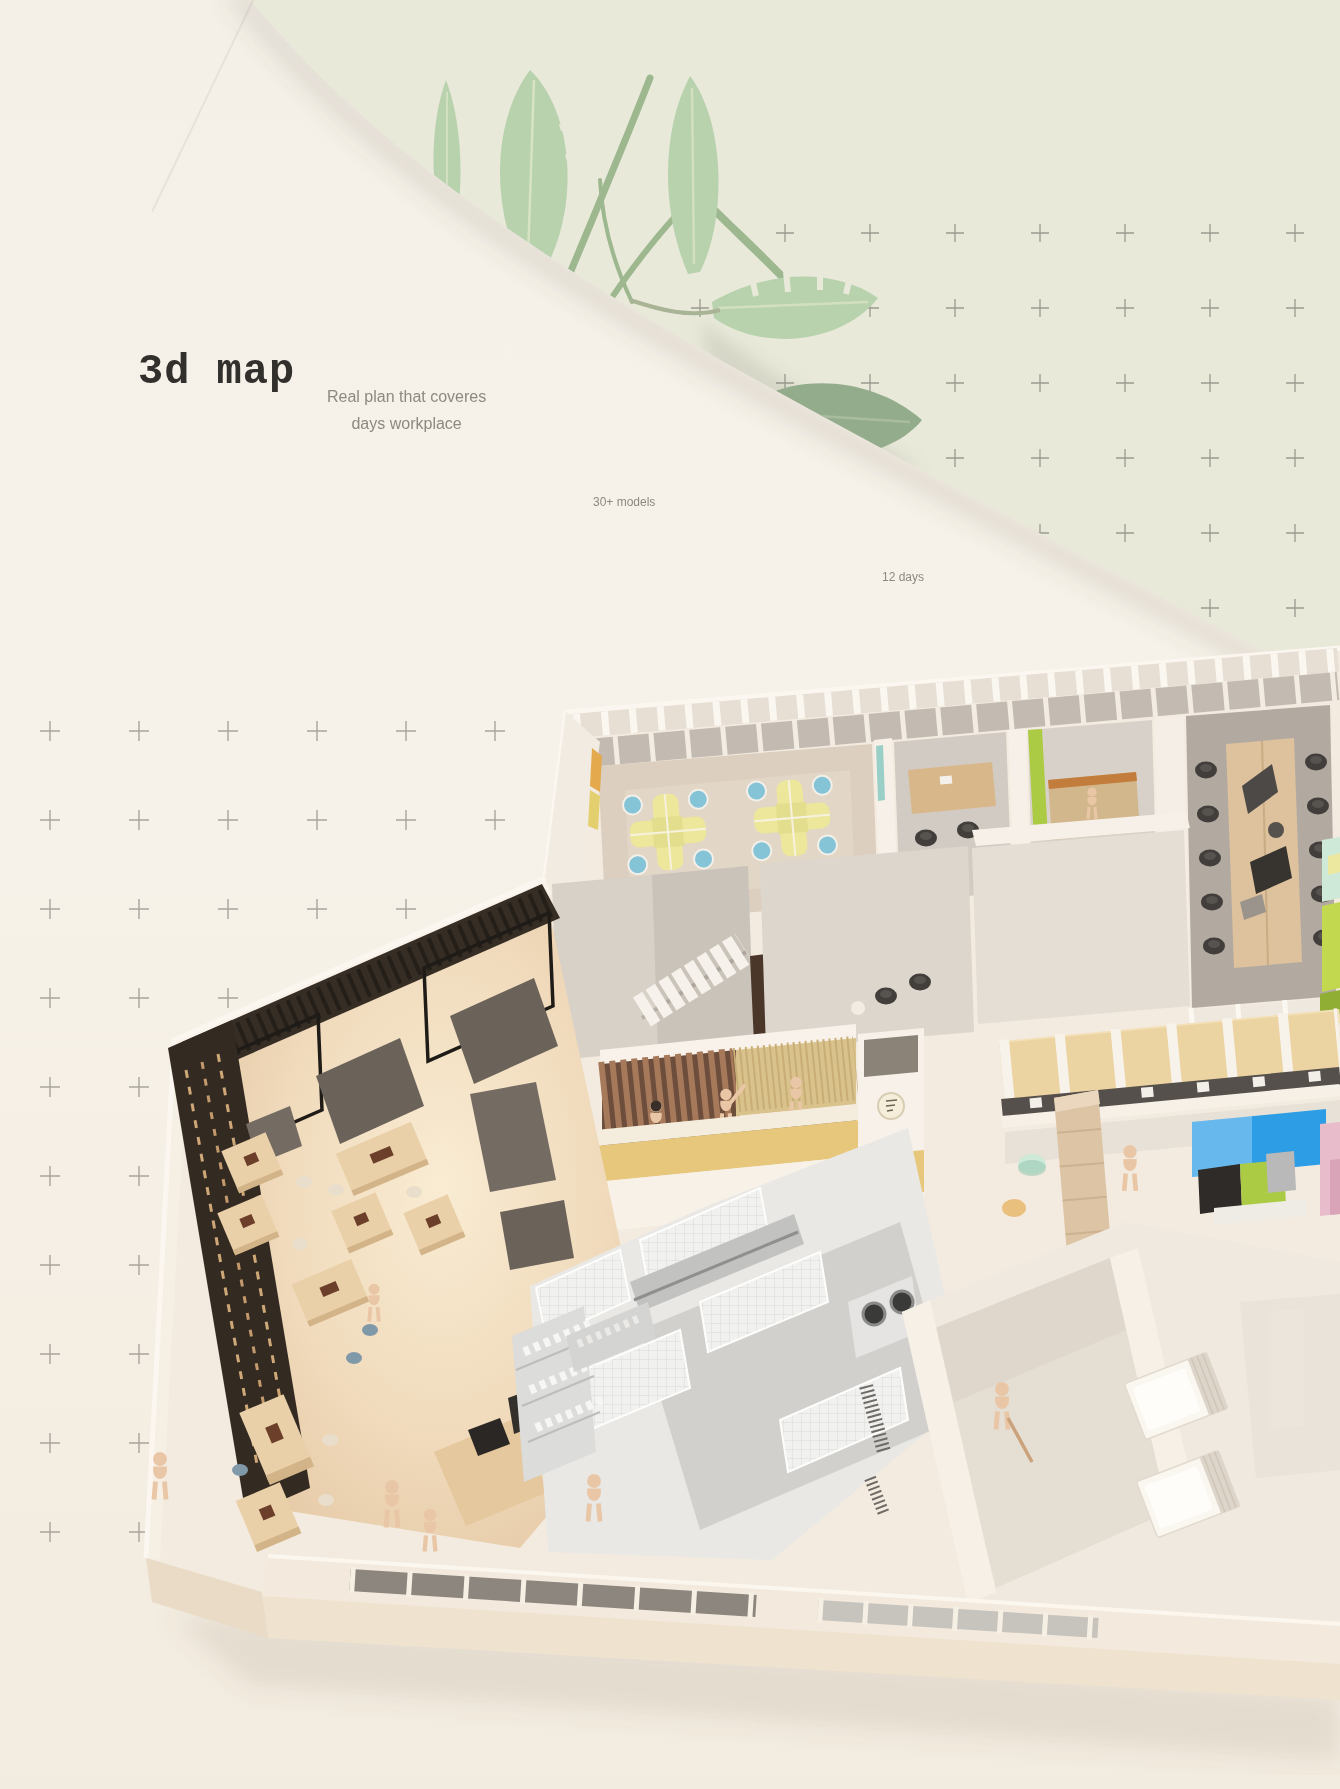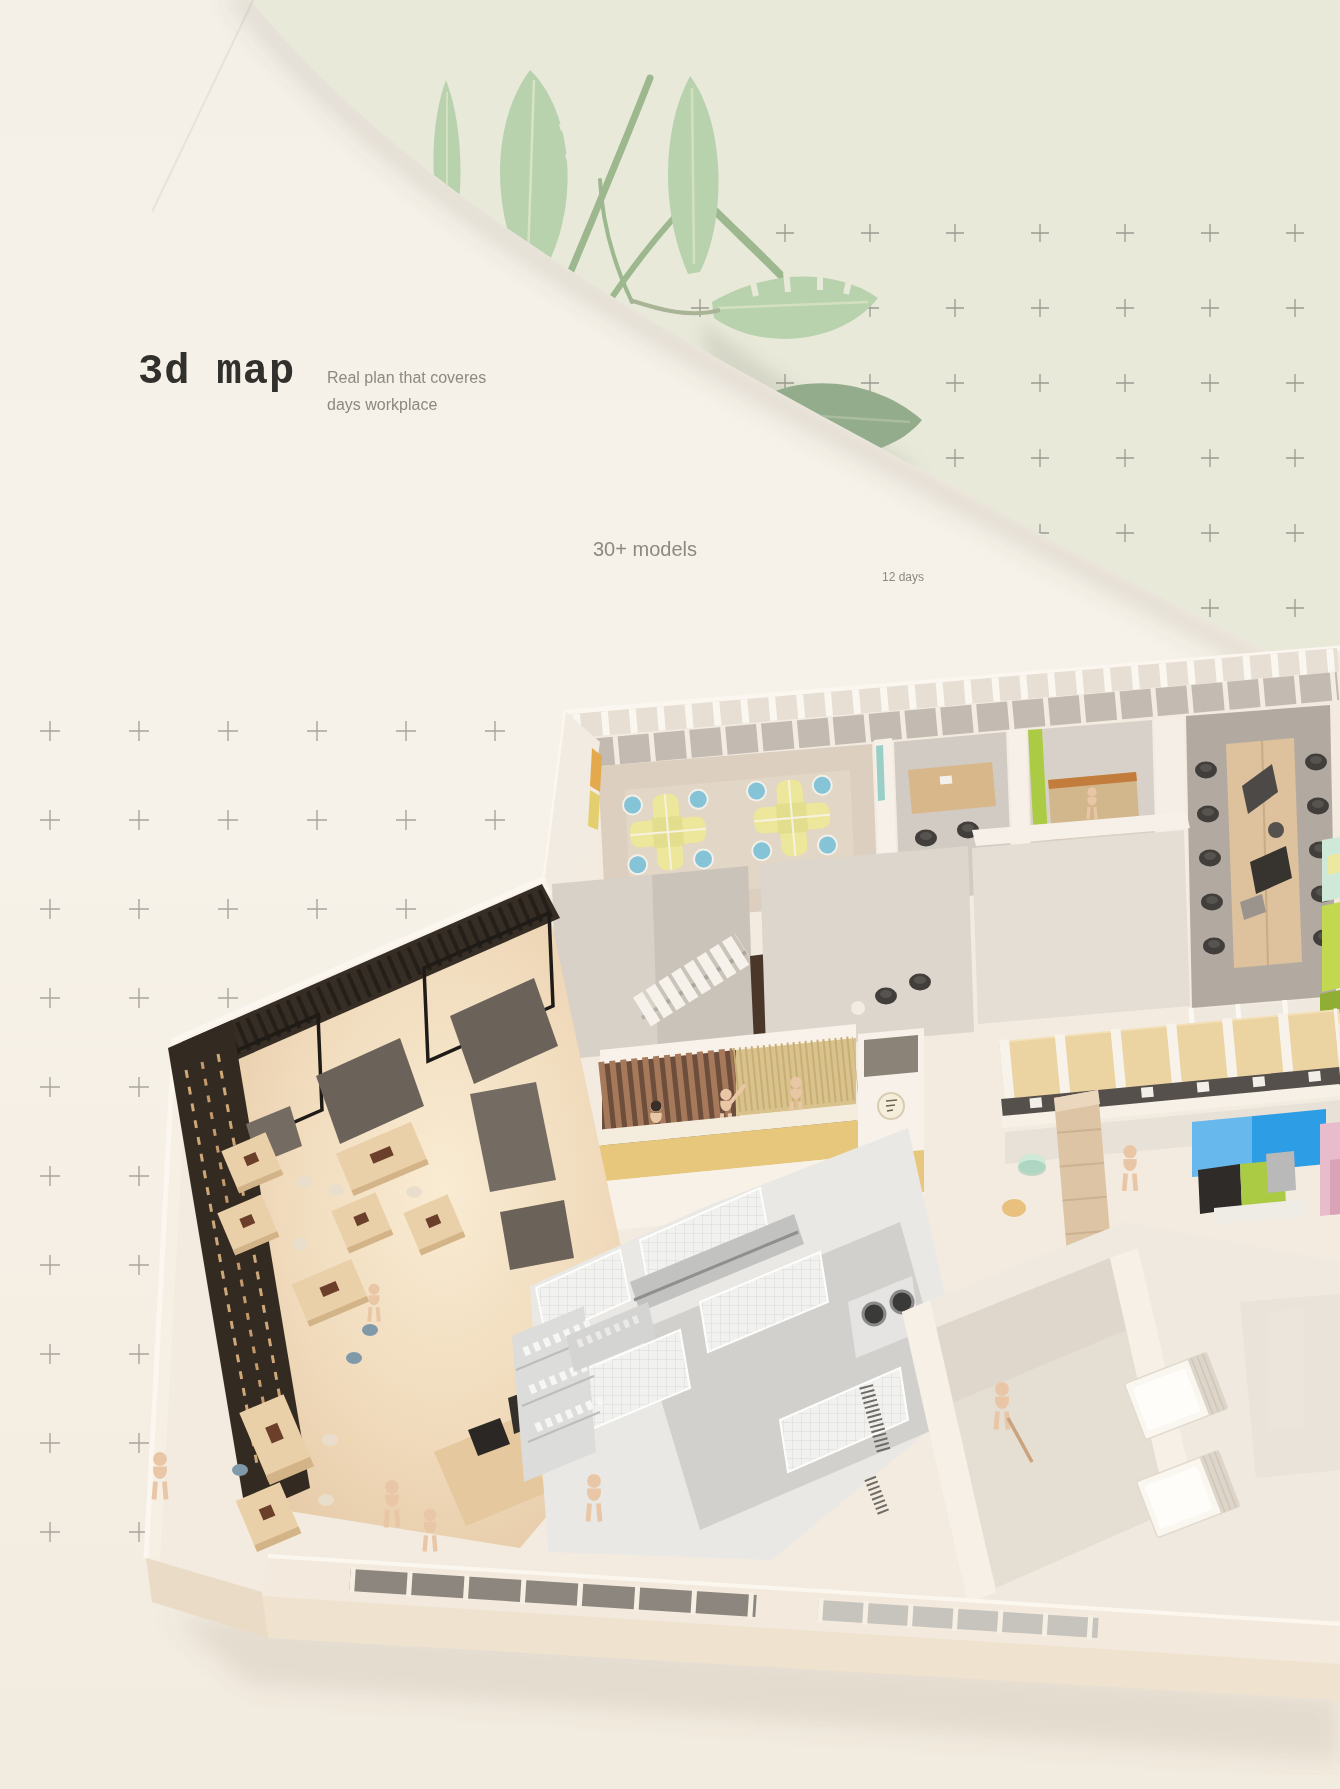--- a/index.html
+++ b/index.html
@@ -10,24 +10,25 @@
   }
   #scene{position:absolute;left:0;top:0;}
   .hero{position:absolute;z-index:5;}
   #title{
     left:138px;top:348px;
     font-family:Liberation Mono, monospace;
     font-weight:700;font-size:42px;letter-spacing:1px;
     color:var(--c-title_text,#32302c);
   }
   #subtitle{
-    left:327px;top:364px;font-size:16px;line-height:27px;
+    left:327px;top:383px;font-size:16px;line-height:27px;
     color:var(--c-body_text,#8e8880);
+    text-align:center;
   }
-  #stat-models{left:593px;top:495px;font-size:20px;color:var(--c-body_text,#8e8880);margin-top:43px;}
+  #stat-models{left:593px;top:495px;font-size:12px;color:var(--c-body_text,#8e8880);}
   #stat-days{left:882px;top:570px;font-size:12px;color:var(--c-body_text,#8e8880);}
 </style>
 </head>
 <body>
 
 <div class="hero" id="title">3d map</div>
 <div class="hero" id="subtitle">
   <div>Real plan that coveres</div>
   <div>days workplace</div>
 </div>

